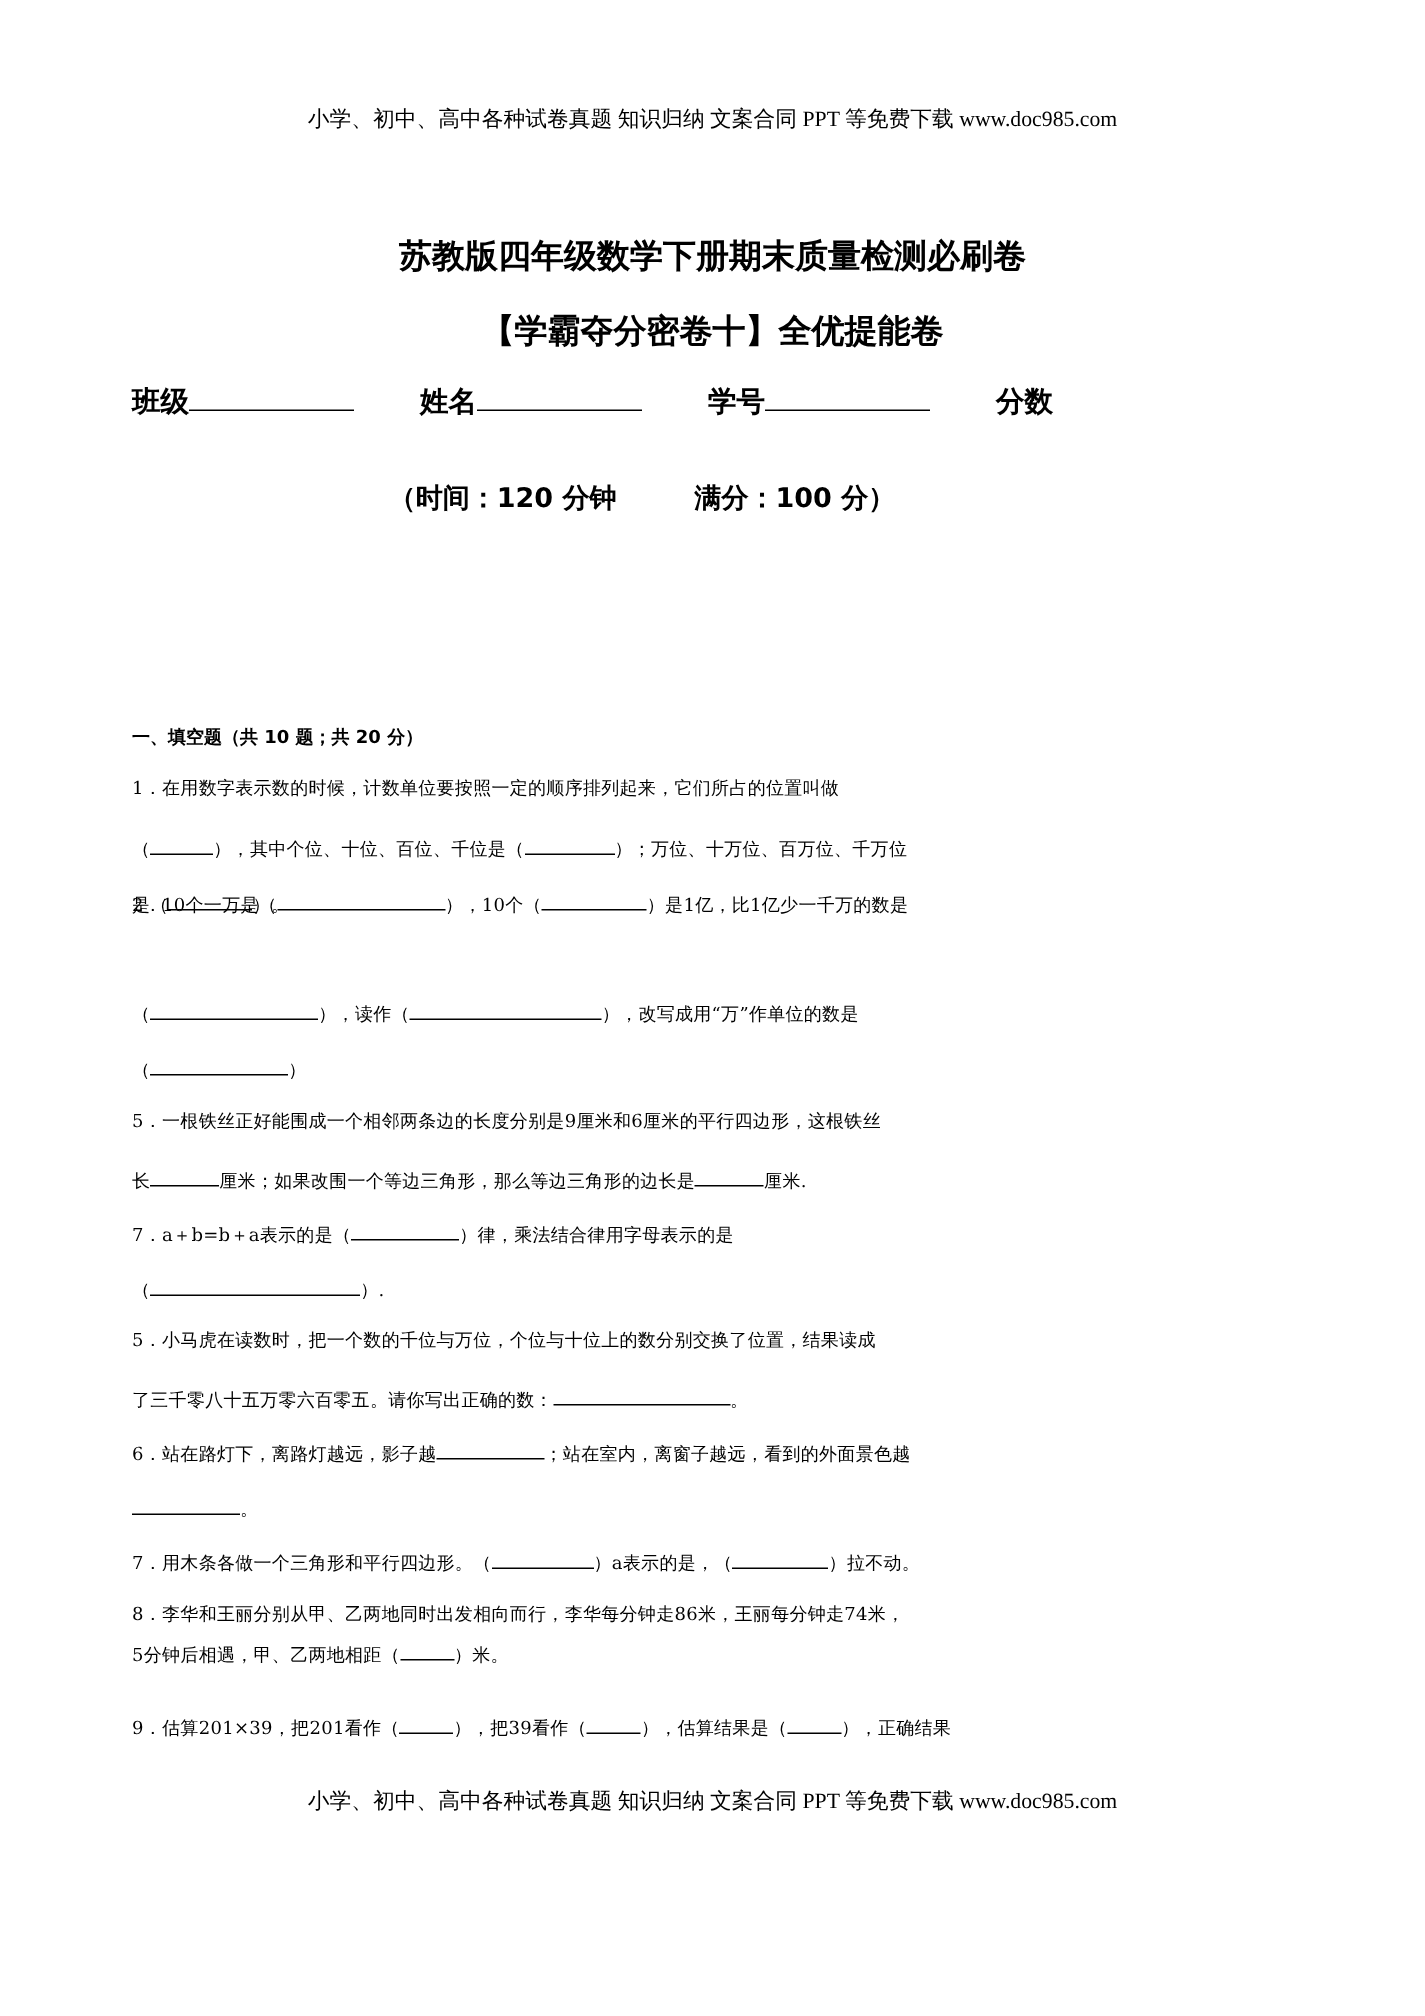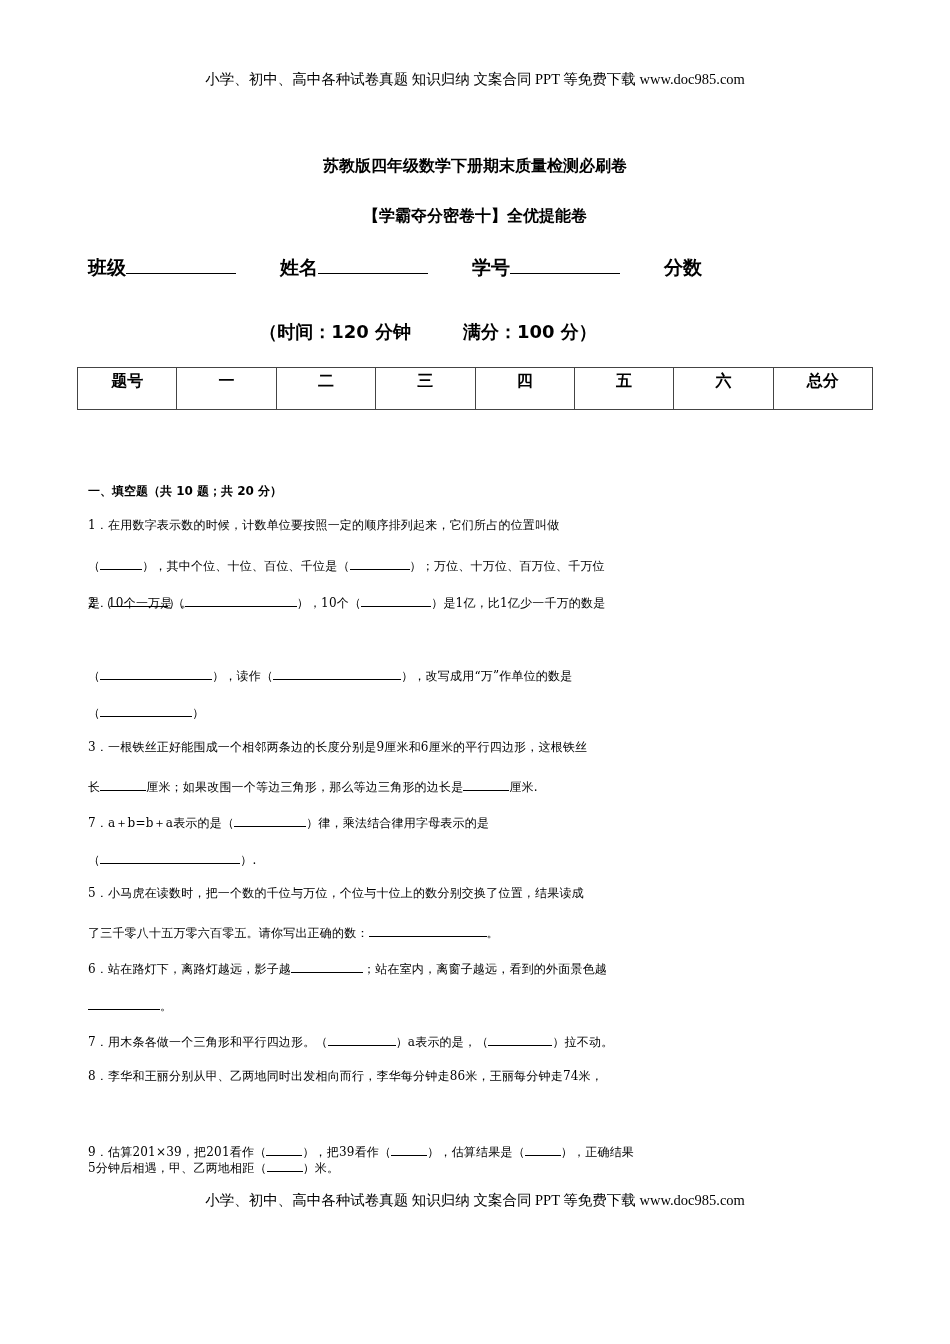--- a/index.html
+++ b/index.html
@@ -3,21 +3,21 @@
 <meta charset="utf-8">
 <style>
   html, body { margin: 0; padding: 0; background: #ffffff; }
   body { width: 950px; height: 1344px; position: relative; overflow: hidden;
          font-family: "DejaVu Serif", "Liberation Serif", serif; color: #000; }
   .hdr, .ftr { position: absolute; left: 0; width: 950px; text-align: center;
          font-family: "Liberation Serif", "DejaVu Serif", serif; font-size: 14.5px; }
   .hdr { top: 70px; }
   .ftr { top: 1191px; }
   .title { position: absolute; left: 0; width: 950px; text-align: center;
-           font-family: "DejaVu Sans", sans-serif; font-weight: bold; font-size: 16px; }
+           font-family: "DejaVu Sans", sans-serif; font-weight: bold; font-size: 22px; }
   .t1 { top: 156px; }
   .t2 { top: 206px; }
   .info { position: absolute; top: 255px; left: 88px; font-family: "DejaVu Sans", sans-serif;
           font-weight: bold; font-size: 19px; display: flex; align-items: flex-end; }
   .info .field { display: flex; align-items: baseline; }
   .info .line { display: inline-block; width: 110px; border-bottom: 1.5px solid #000; height: 18px; margin-right: 44px; }
   .time { position: absolute; top: 320px; left: 0; width: 856px; text-align: center;
           font-family: "DejaVu Sans", sans-serif; font-weight: bold; font-size: 18px; }
   .time span + span { margin-left: 52px; }
   table.score { position: absolute; top: 367px; left: 77px; width: 796px; border-collapse: collapse;
@@ -56,30 +56,20 @@
     <span>分数</span>
   </span>
 </div>
 
 <div class="time">
   <span>（时间：120 分钟</span><span>满分：100 分）</span>
 </div>
 
 <table class="score">
   <tbody>
-      <tr>
-    <td>题号</td>
-    <td>一</td>
-    <td>二</td>
-    <td>三</td>
-    <td>四</td>
-    <td>五</td>
-    <td>六</td>
-    <td>总分</td>
-  </tr>
 </tbody>
   </table>
 
 <div class="section">一、填空题（共 10 题；共 20 分）</div>
 
 <div class="q" style="top:517px;">1．在用数字表示数的时候，计数单位要按照一定的顺序排列起来，它们所占的位置叫做</div>
 <div class="q" style="top:555px;">
   <span>（</span><span class="bl" style="width:42px"></span><span>），其中个位、十位、百位、千位是（</span><span class="bl" style="width:60px"></span><span>）；万位、十万位、百万位、千万位</span>
 </div>
 <div class="q" style="top:592px;">
@@ -89,21 +79,21 @@
 <div class="q" style="top:592px;">
   <span>2．10个一万是（</span><span class="bl" style="width:112px"></span><span>），10个（</span><span class="bl" style="width:70px"></span><span>）是1亿，比1亿少一千万的数是</span>
 </div>
 <div class="q" style="top:665px;">
   <span>（</span><span class="bl" style="width:112px"></span><span>），读作（</span><span class="bl" style="width:128px"></span><span>），改写成用“万”作单位的数是</span>
 </div>
 <div class="q" style="top:702px;">
   <span>（</span><span class="bl" style="width:92px"></span><span>）</span>
 </div>
 
-<div class="q" style="top:739px;">3．一根铁丝正好能围成一个相邻两条边的长度分别是9厘米和6厘米的平行四边形，这根铁丝</div>
+<div class="q" style="top:739px;">5．一根铁丝正好能围成一个相邻两条边的长度分别是9厘米和6厘米的平行四边形，这根铁丝</div>
 <div class="q" style="top:776px;">
   <span>长</span><span class="blt" style="width:46px"></span><span>厘米；如果改围一个等边三角形，那么等边三角形的边长是</span><span class="blt" style="width:46px"></span><span>厘米.</span>
 </div>
 
 <div class="q" style="top:812px;">
   <span>7．a＋b=b＋a表示的是（</span><span class="bl" style="width:72px"></span><span>）律，乘法结合律用字母表示的是</span>
 </div>
 <div class="q" style="top:849px;">
   <span>（</span><span class="bl" style="width:140px"></span><span>）.</span>
 </div>
@@ -118,21 +108,21 @@
 </div>
 <div class="q" style="top:995px;">
   <span class="bl" style="width:72px"></span><span>。</span>
 </div>
 
 <div class="q" style="top:1031px;">
   <span>7．用木条各做一个三角形和平行四边形。（</span><span class="bl" style="width:68px"></span><span>）a表示的是，（</span><span class="bl" style="width:64px"></span><span>）拉不动。</span>
 </div>
 
 <div class="q" style="top:1068px;">8．李华和王丽分别从甲、乙两地同时出发相向而行，李华每分钟走86米，王丽每分钟走74米，</div>
-<div class="q" style="top:1157px;">
+<div class="q" style="top:1092px;">
   <span>5分钟后相遇，甲、乙两地相距（</span><span class="bl" style="width:36px"></span><span>）米。</span>
 </div>
 
 <div class="q" style="top:1141px;">
   <span>9．估算201×39，把201看作（</span><span class="bl" style="width:36px"></span><span>），把39看作（</span><span class="bl" style="width:36px"></span><span>），估算结果是（</span><span class="bl" style="width:36px"></span><span>），正确结果</span>
 </div>
 
 <div class="ftr">小学、初中、高中各种试卷真题 知识归纳 文案合同 PPT 等免费下载   www.doc985.com</div>
 
 </body></html>

